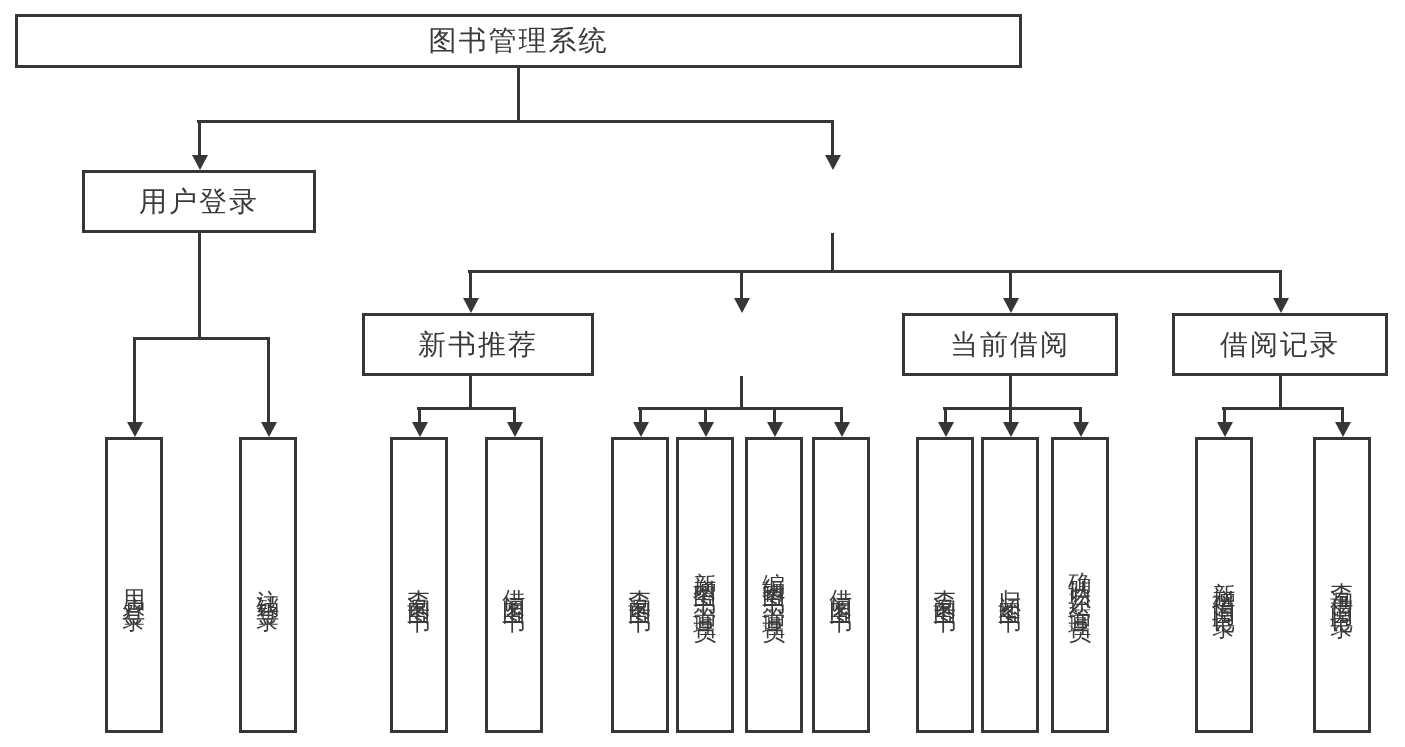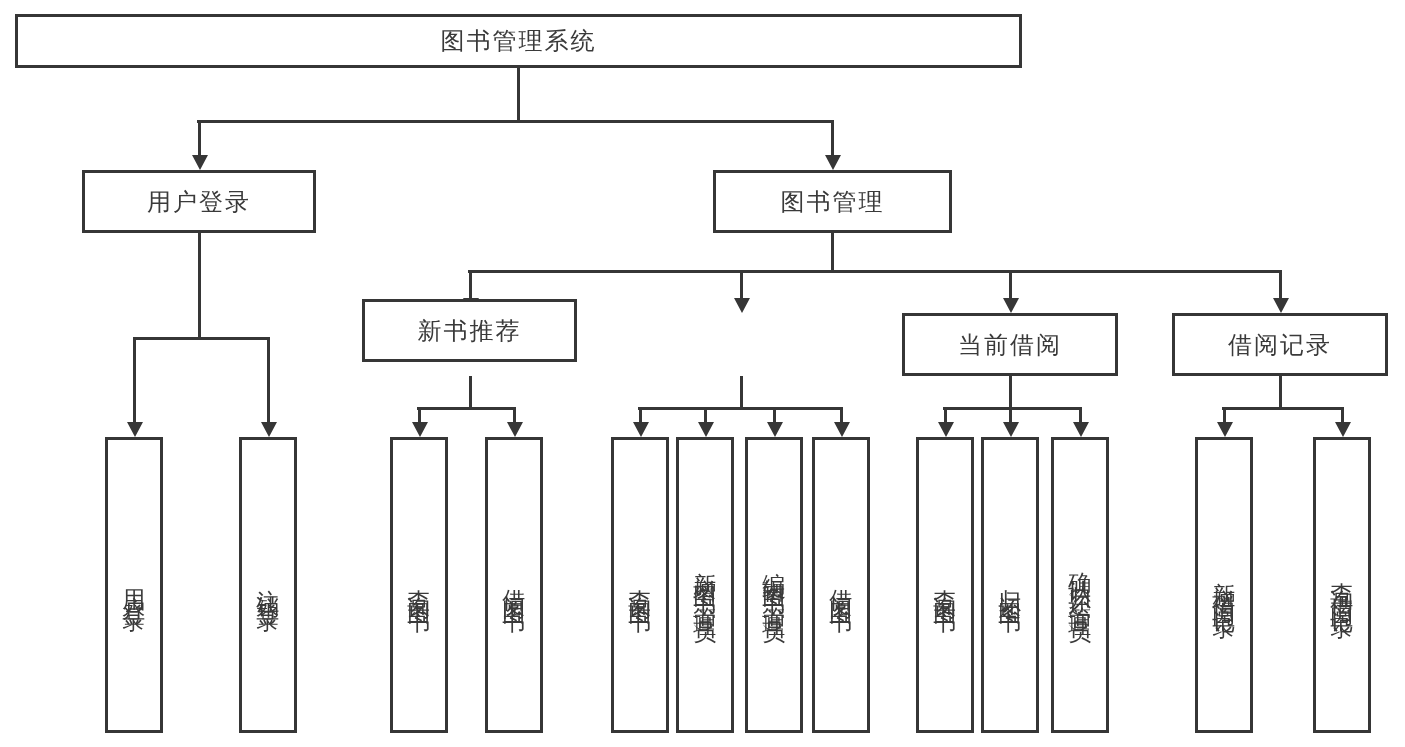--- a/index.html
+++ b/index.html
@@ -19,21 +19,21 @@
   .box {
     position: absolute;
     box-sizing: border-box;
     border: 3px solid #363636;
     background: #ffffff;
     display: flex;
     align-items: center;
     justify-content: center;
   }
   .hbox span {
-    font-size: 24px;
+    font-size: 28px;
     letter-spacing: 2px;
     white-space: nowrap;
   }
   .vbox span {
     writing-mode: vertical-lr;
     text-orientation: mixed;
     font-size: 23px;
     letter-spacing: 7px;
     line-height: 1.15;
   }
@@ -71,43 +71,40 @@
   <div class="line" style="left:517px;top:68px;width:3px;height:55px"></div>
   <div class="line" style="left:197px;top:120px;width:637px;height:3px"></div>
   <div class="line" style="left:198px;top:123px;width:3px;height:34px"></div>
   <div class="arrow" style="left:192px;top:155px"></div>
   <div class="line" style="left:831px;top:123px;width:3px;height:34px"></div>
   <div class="arrow" style="left:825px;top:155px"></div>
 
   <div class="box hbox" style="left:82px;top:170px;width:234px;height:63px">
     <span>用户登录</span>
   </div>
-  <div class="box hbox" style="left:713px;top:170px;width:239px;height:63px">
-    <span>图书管理</span>
-  </div>
 
   <div class="line" style="left:198px;top:233px;width:3px;height:104px"></div>
   <div class="line" style="left:133px;top:337px;width:137px;height:3px"></div>
   <div class="line" style="left:133px;top:340px;width:3px;height:84px"></div>
   <div class="arrow" style="left:127px;top:422px"></div>
   <div class="line" style="left:267px;top:340px;width:3px;height:84px"></div>
   <div class="arrow" style="left:261px;top:422px"></div>
 
   <div class="line" style="left:831px;top:233px;width:3px;height:37px"></div>
   <div class="line" style="left:468px;top:270px;width:814px;height:3px"></div>
   <div class="line" style="left:469px;top:273px;width:3px;height:27px"></div>
   <div class="arrow" style="left:463px;top:298px"></div>
   <div class="line" style="left:740px;top:273px;width:3px;height:27px"></div>
   <div class="arrow" style="left:734px;top:298px"></div>
   <div class="line" style="left:1009px;top:273px;width:3px;height:27px"></div>
   <div class="arrow" style="left:1003px;top:298px"></div>
   <div class="line" style="left:1279px;top:273px;width:3px;height:27px"></div>
   <div class="arrow" style="left:1273px;top:298px"></div>
 
-  <div class="box hbox" style="left:362px;top:299px;width:215px;height:63px">
+  <div class="box hbox" style="left:362px;top:313px;width:232px;height:63px">
     <span>新书推荐</span>
   </div>
   <div class="box hbox" style="left:1172px;top:313px;width:216px;height:63px">
     <span>借阅记录</span>
   </div>
   <div class="box hbox" style="left:902px;top:313px;width:216px;height:63px">
     <span>当前借阅</span>
   </div>
 
   <div class="line" style="left:469px;top:376px;width:3px;height:31px"></div>

